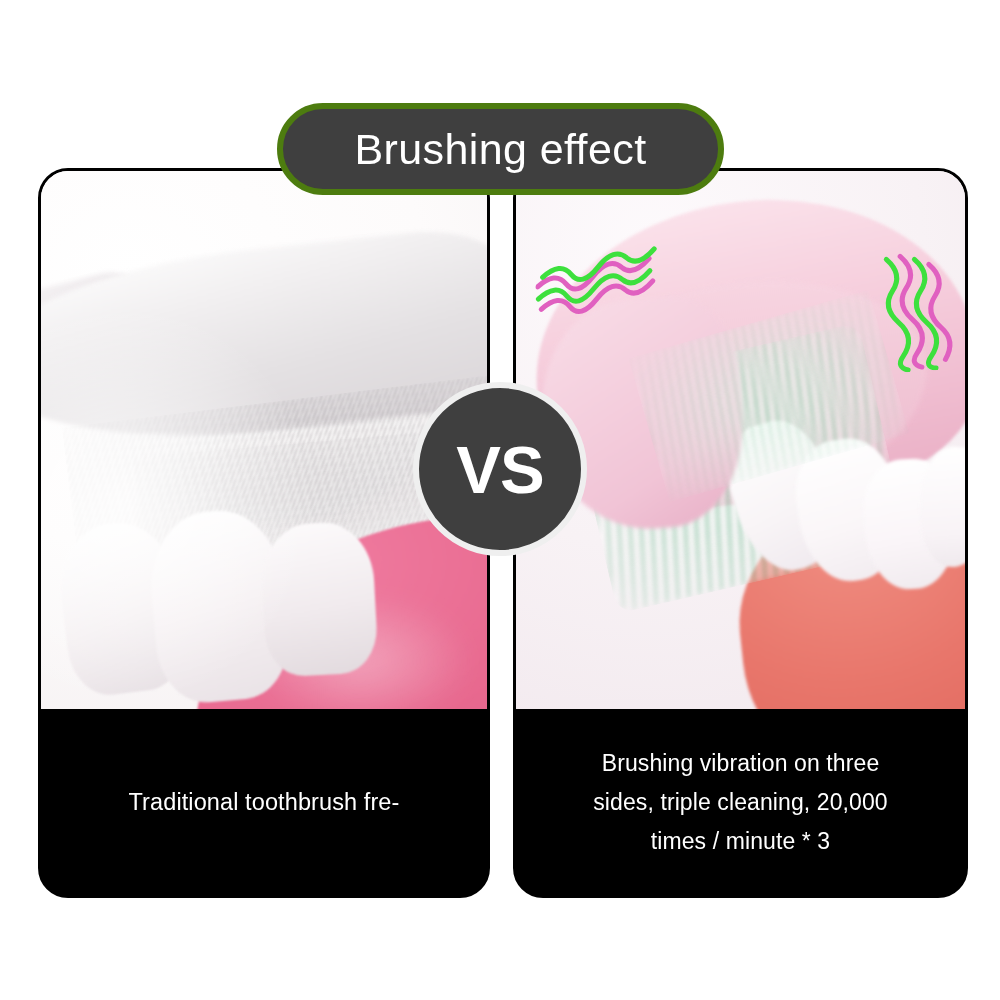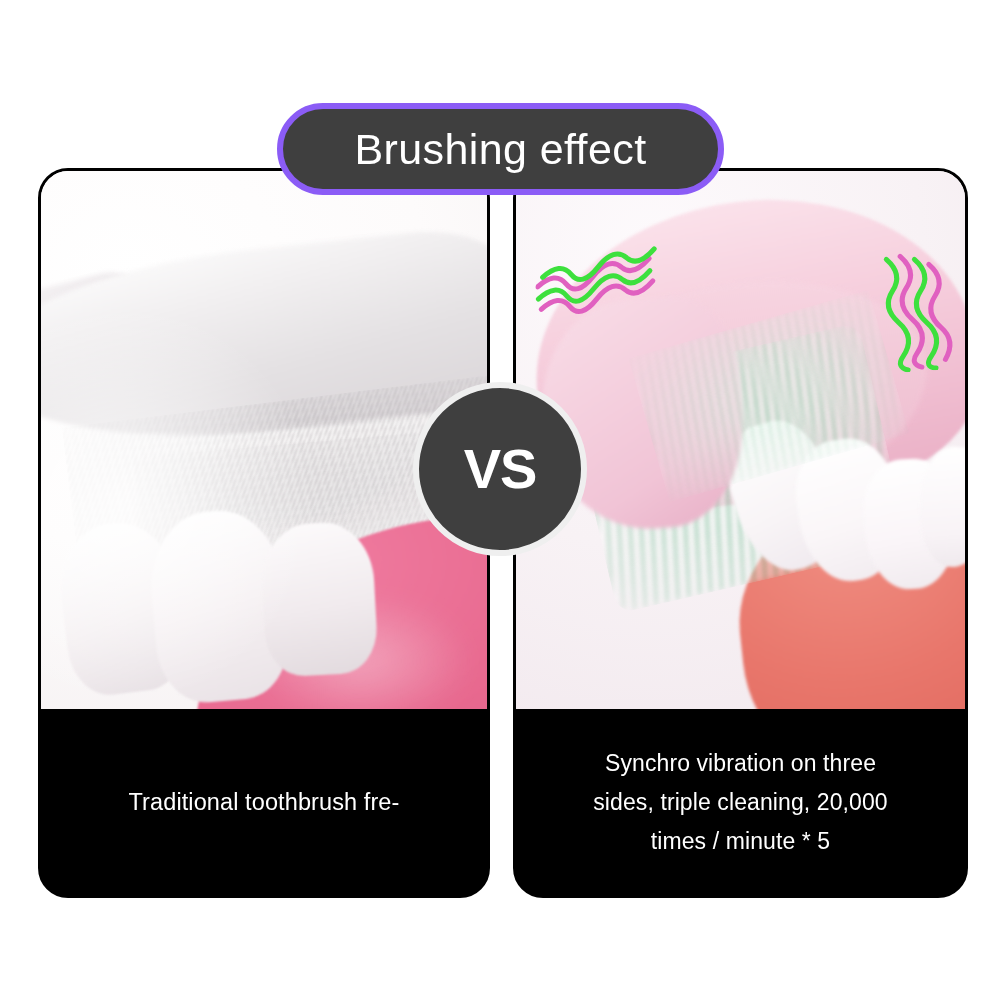--- a/index.html
+++ b/index.html
@@ -283,33 +283,33 @@
     border-radius: 50%;
     background: #3f3f3f;
     border: 6px solid #efefef;
     display: flex;
     align-items: center;
     justify-content: center;
     z-index: 40;
   }
   .vs-badge span {
     color: #ffffff;
-    font-size: 56px;
+    font-size: 67px;
     font-weight: bold;
     letter-spacing: -1px;
     line-height: 1;
   }
 
   
   .title-pill {
     position: absolute;
     left: 277px; top: 103px;
     width: 447px; height: 92px;
     background: #3f3f3f;
-    border: 6px solid #8b5cf6;
+    border: 6px solid #4d7c0f;
     border-radius: 46px;
     display: flex;
     align-items: center;
     justify-content: center;
     z-index: 50;
   }
   .title-pill span {
     color: #ffffff;
     font-size: 43px;
     letter-spacing: .4px;
@@ -370,23 +370,23 @@
           <g fill="none" stroke-width="5" stroke-linecap="round">
             <path d="M14 6 Q30 22 18 38 Q6 54 22 70 Q38 86 24 104 Q16 114 28 118" stroke="#3de03d"></path>
             <path d="M28 4 Q44 20 32 36 Q20 52 36 68 Q52 84 38 102 Q30 112 42 116" stroke="#e060c0"></path>
             <path d="M42 8 Q58 24 46 40 Q34 56 50 72 Q66 88 52 106 Q44 116 56 118" stroke="#3de03d"></path>
             <path d="M56 14 Q72 30 60 46 Q48 62 64 78 Q78 92 66 110" stroke="#e060c0"></path>
           </g>
         </svg>
       </div>
     </div>
     <div class="caption">
-      <div class="line">Synchro vibration on three</div>
+      <div class="line">Brushing vibration on three</div>
       <div class="line">sides, triple cleaning, 20,000</div>
-      <div class="line">times / minute * 5</div>
+      <div class="line">times / minute * 3</div>
     </div>
   </div>
 
   <div class="vs-badge">
     <span>VS</span>
   </div>
 
   <div class="title-pill">
     <span>Brushing effect</span>
   </div>

